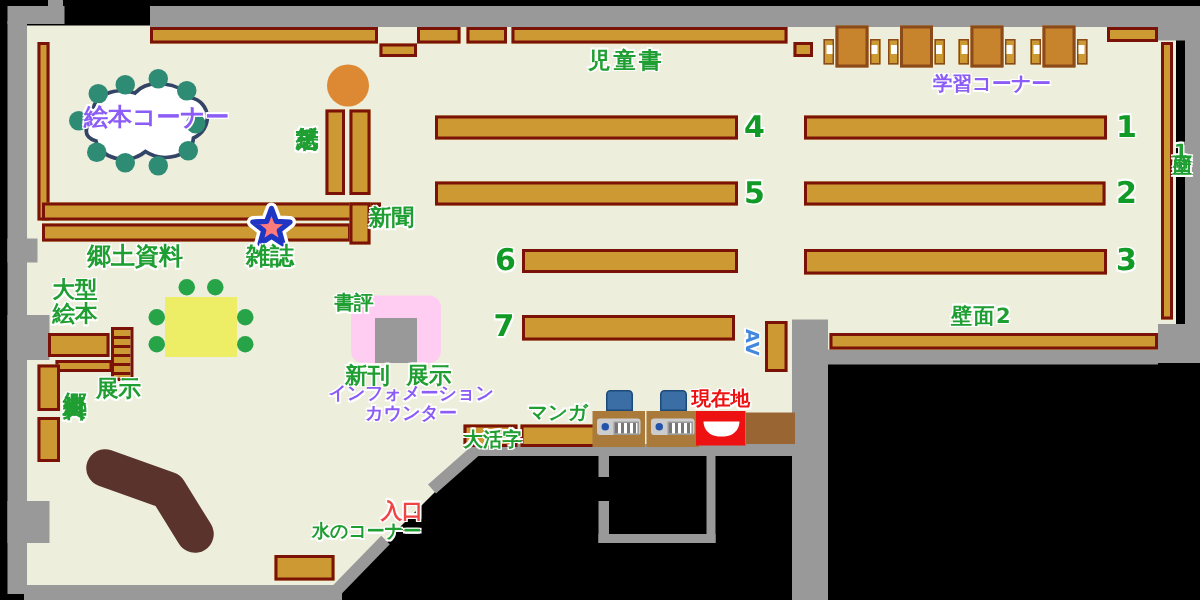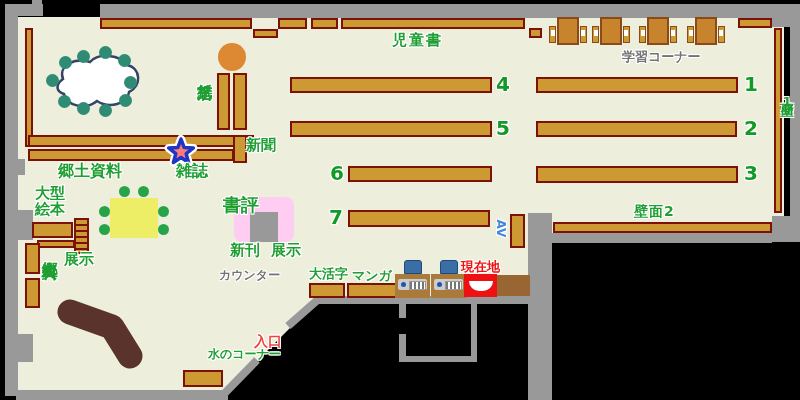--- a/index.html
+++ b/index.html
@@ -2,21 +2,21 @@
 <html><head>
 <meta charset="utf-8">
 <style>
   html,body{margin:0;padding:0;background:#000;}
   #stage{position:relative;width:800px;height:400px;background:#000;overflow:hidden;
          font-family:"DejaVu Sans","Liberation Sans",sans-serif;}
   #bg{position:absolute;left:0;top:0;}
   .shelf{position:absolute;background:#cc9933;border:2px solid #7a1208;box-sizing:border-box;}
   .lbl{position:absolute;font-weight:bold;color:#1f9e32;white-space:nowrap;line-height:1.05;
        text-shadow:-1px -1px 0 #fff,1px -1px 0 #fff,-1px 1px 0 #fff,1px 1px 0 #fff,0 1px 0 #fff,0 -1px 0 #fff;}
-  .blue{color:#737373;}
+  .blue{color:#8b5cf6;}
   .vert{writing-mode:vertical-rl;text-orientation:upright;letter-spacing:1px;}
   .num{font-size:20px;color:#129a26;}
   .chair{position:absolute;width:13px;height:13px;border-radius:50%;background:#2e8b74;}
   .dot{position:absolute;width:11px;height:11px;border-radius:50%;background:#27a448;}
   .deskunit{position:absolute;width:38px;height:29px;}
   .deskunit .tab{position:absolute;width:7px;height:17px;top:9px;background:#cc9933;border:1px solid #8a4a1a;box-sizing:border-box;}
   .deskunit .tab .wsq{position:absolute;width:4px;height:6px;top:3px;background:#fff;}
   .deskunit .main{position:absolute;left:8px;top:0;width:22px;height:28px;background:#c8842c;border:2px solid #8a4a1a;box-sizing:border-box;}
   .opac{position:absolute;width:35px;height:24px;background:#aa7a3a;}
   .opac .mon{position:absolute;left:9px;top:-14px;width:18px;height:14px;background:#3a6ea5;border:1px solid #1c4a7a;border-radius:3px 3px 0 0;box-sizing:border-box;}
@@ -177,42 +177,43 @@
   <div style="position:absolute;left:464px;top:274px;width:33px;height:23px;background:#ee1111;">
     <div style="position:absolute;left:5px;top:7px;width:24px;height:10px;background:#fff;border-radius:0 0 12px 12px;"></div>
   </div>
   <div style="position:absolute;left:497px;top:275px;width:33px;height:21px;background:#996633;"></div>
 
   <svg style="position:absolute;left:163px;top:134px;" width="36" height="36" viewBox="163 134 36 36">
     <path d="M181,139 L184.2,147.6 L193.4,148 L186.2,153.7 L188.6,162.5 L181,157.5 L173.4,162.5 L175.8,153.7 L168.6,148 L177.8,147.6 Z" fill="none" stroke="#ffffff" stroke-width="8" stroke-linejoin="round"></path>
     <path d="M181,139 L184.2,147.6 L193.4,148 L186.2,153.7 L188.6,162.5 L181,157.5 L173.4,162.5 L175.8,153.7 L168.6,148 L177.8,147.6 Z" fill="#ff7a7a" stroke="#1f35c4" stroke-width="3.5" stroke-linejoin="round"></path>
   </svg>
 
+  <div class="lbl blue" style="left:56px;top:70px;font-size:16px;">絵本コーナー</div>
   <div class="lbl vert" style="left:196px;top:72px;font-size:15px;">紙芝居</div>
   <div class="lbl" style="left:246px;top:138px;font-size:15px;">新聞</div>
-  <div class="lbl" style="left:164px;top:163px;font-size:16px;margin-left:12px;">雑誌</div>
+  <div class="lbl" style="left:164px;top:163px;font-size:16px;">雑誌</div>
   <div class="lbl" style="left:58px;top:163px;font-size:16px;">郷土資料</div>
   <div class="lbl" style="left:35px;top:186px;font-size:15px;">
     <span>大型</span><br>
     <span>絵本</span>
   </div>
   <div class="lbl" style="left:64px;top:252px;font-size:15px;">展示</div>
   <div class="lbl vert" style="left:41px;top:248px;font-size:16px;">郷土資料</div>
   <div class="lbl" style="left:392px;top:33px;font-size:15px;letter-spacing:2px;">児童書</div>
   <div class="lbl blue" style="left:622px;top:50px;font-size:13px;">学習コーナー</div>
   <div class="lbl vert" style="left:780px;top:92px;font-size:13px;">壁面1</div>
   <div class="lbl" style="left:634px;top:204px;font-size:14px;letter-spacing:1px;">壁面2</div>
-  <div class="lbl" style="left:223px;top:196px;font-size:18px;text-align:right;">書評</div>
+  <div class="lbl" style="left:223px;top:196px;font-size:13px;text-align:right;">書評</div>
   <div class="lbl" style="left:230px;top:243px;font-size:15px;">新刊</div>
   <div class="lbl" style="left:271px;top:243px;font-size:15px;">展示</div>
   <div class="lbl blue" style="left:219px;top:256px;font-size:12px;text-align:center;">
-    <br>
+    <span>インフォメーション</span><br>
     <span>カウンター</span>
   </div>
-  <div class="lbl" style="left:309px;top:267px;font-size:13px;">大活字</div>
+  <div class="lbl" style="left:309px;top:287px;font-size:13px;">大活字</div>
   <div class="lbl" style="left:352px;top:269px;font-size:13px;">マンガ</div>
   <div class="lbl blue" style="left:492px;top:222px;font-size:12px;transform:rotate(90deg);color:#4488dd;">AV</div>
   <div class="lbl" style="left:461px;top:260px;font-size:13px;color:#ee1111;">現在地</div>
   <div class="lbl" style="left:172px;top:348px;font-size:12px;padding-left:36px;">水のコーナー</div>
   <div class="lbl" style="left:254px;top:334px;font-size:14px;color:#ef4444;">入口</div>
 
   <div class="lbl num" style="left:496px;top:74px;">4</div>
   <div class="lbl num" style="left:496px;top:118px;">5</div>
   <div class="lbl num" style="left:330px;top:163px;">6</div>
   <div class="lbl num" style="left:329px;top:207px;">7</div>

